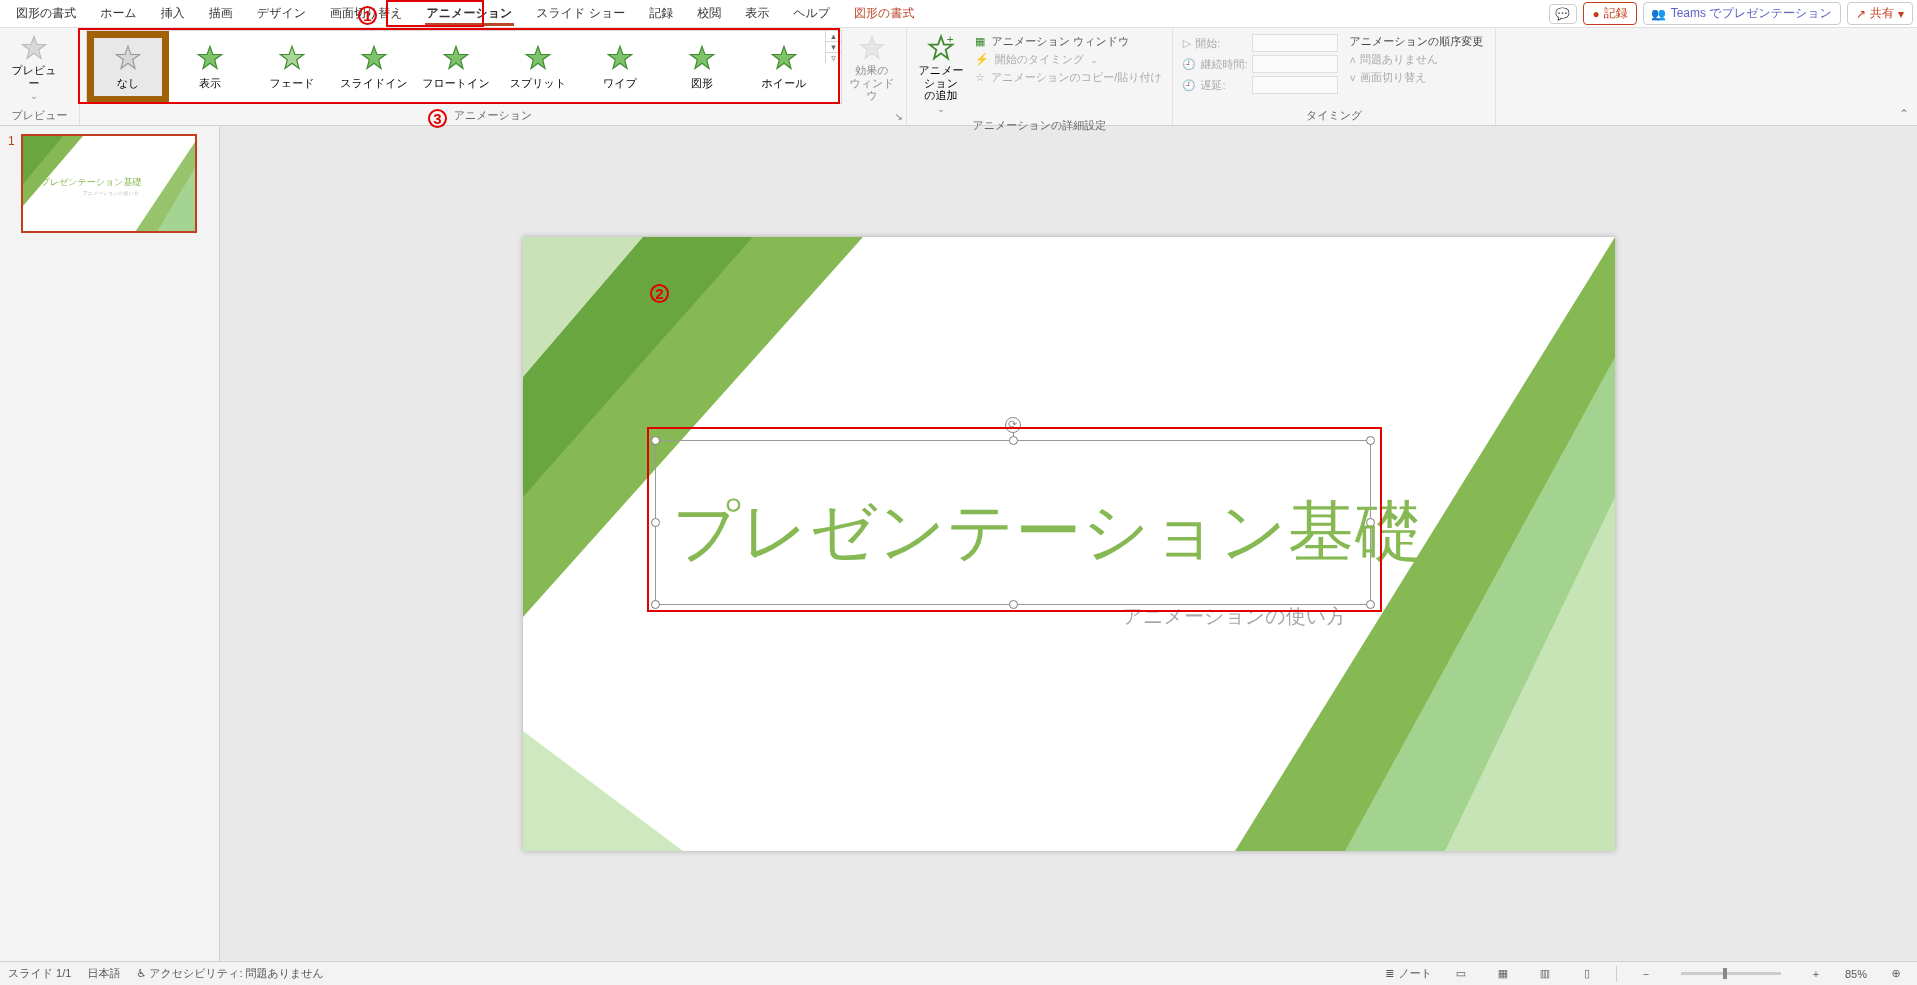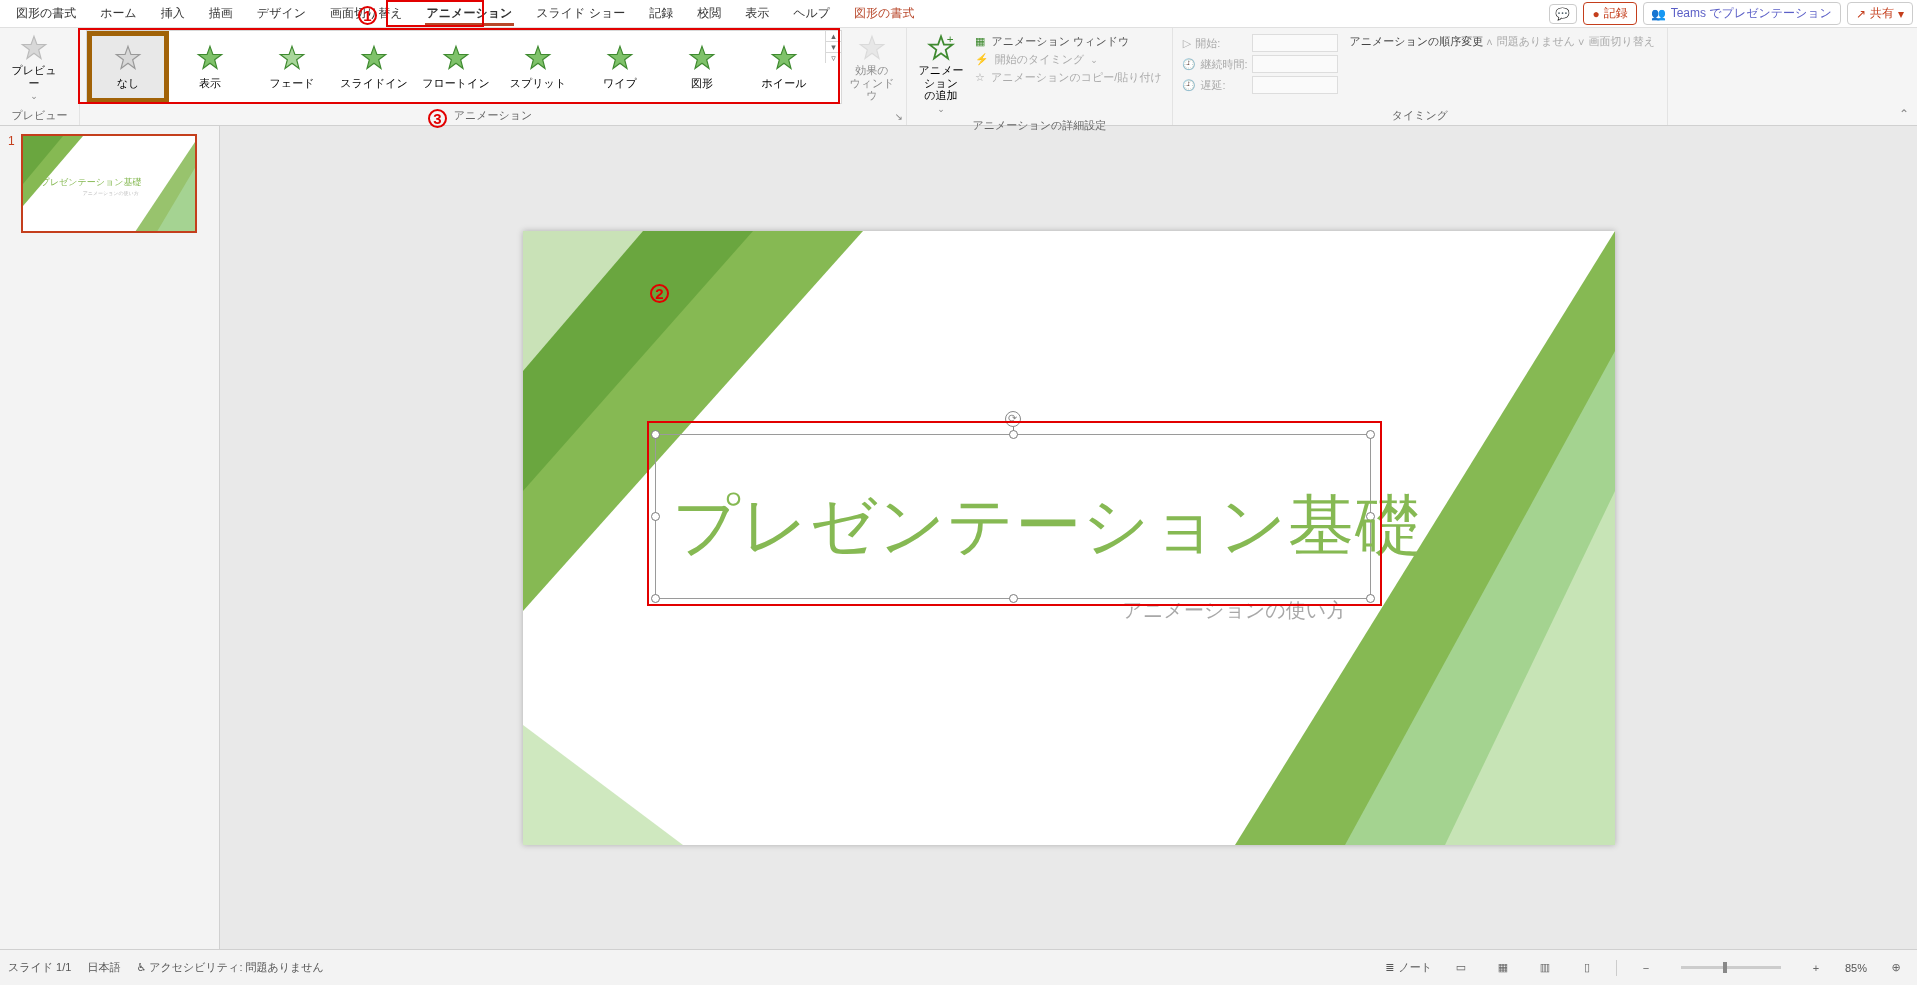--- a/index.html
+++ b/index.html
@@ -26,32 +26,32 @@
 
 .ribbon { display: flex; height: 98px; background: #f5f5f5; border-bottom: 1px solid #d0d0d0; position: relative; }
 .ribbon-group { display: flex; flex-direction: column; border-right: 1px solid #e3e3e3; padding: 2px 6px 0 6px; }
 .ribbon-group .body { flex: 1; display: flex; align-items: flex-start; gap: 2px; }
 .ribbon-group .label { text-align: center; font-size: 11px; color: #666; padding-bottom: 2px; }
 .big-btn { display: flex; flex-direction: column; align-items: center; justify-content: center; width: 56px; padding: 4px 2px; cursor: pointer; gap: 2px; }
 .big-btn .txt { font-size: 11px; text-align: center; line-height: 1.15; }
 .star { width: 28px; height: 28px; }
 .gallery { display: flex; align-items: flex-start; background: #fff; border: 1px solid #d8d8d8; position: relative; }
 .gallery-item { display: flex; flex-direction: column; align-items: center; justify-content: center; width: 82px; height: 72px; cursor: pointer; gap: 4px; }
-.gallery-item.selected { background: #e8e8e8; border: 5px solid #a16207; }
+.gallery-item.selected { background: #e8e8e8; border: 7px solid #a16207; }
 .gallery-item .gl { font-size: 11px; }
 .gallery-scroll { display: flex; flex-direction: column; width: 16px; border-left: 1px solid #d8d8d8; }
 .gallery-scroll div { flex: 1; display: flex; align-items: center; justify-content: center; font-size: 9px; border-bottom: 1px solid #d8d8d8; cursor: pointer; color: #666; }
 .gallery-scroll div:last-child { border-bottom: none; }
 .adv-col { display: flex; flex-direction: column; gap: 3px; padding: 4px 4px; font-size: 11px; color: #555; }
 .adv-row { display: flex; align-items: center; gap: 6px; cursor: pointer; }
 .adv-row.disabled { color: #aaa; }
 .timing-grid { display: grid; grid-template-columns: auto 86px; gap: 3px 4px; font-size: 11px; align-items: center; padding: 4px; }
 .timing-grid .lbl { color: #aaa; display:flex; align-items:center; gap:4px;}
 .timing-grid .inp { border: 1px solid #ddd; height: 18px; background: #fafafa; }
-.reorder { display:flex; flex-direction:row; gap:3px; padding:4px 6px; font-size:11px;}
+.reorder { display:flex; flex-direction:column; gap:3px; padding:4px 6px; font-size:11px;}
 .reorder .hdr{ color:#444; }
 .reorder .row{ color:#aaa; display:flex; align-items:center; gap:4px;}
 .launcher{ position:absolute; right:3px; bottom:3px; font-size:10px; color:#888; cursor:pointer;}
 .collapse-caret{ position:absolute; right:8px; bottom:4px; color:#888; cursor:pointer; font-size:12px;}
 
 
 .main { flex: 1; display: flex; background: #e9e9e9; min-height: 0; }
 .thumb-pane { width: 220px; background: #f3f3f3; border-right: 1px solid #d0d0d0; padding: 8px 8px; }
 .thumb-wrap { display: flex; gap: 6px; }
 .thumb-num { font-size: 12px; color: #c43e1c; }
@@ -59,21 +59,21 @@
 .slide-area { flex: 1; display: flex; align-items: center; justify-content: center; position: relative; overflow: hidden; }
 .slide { width: 1092px; height: 614px; background: #fff; box-shadow: 0 0 6px rgba(0,0,0,.25); position: relative; overflow: hidden; }
 .title-box { position: absolute; left: 132px; top: 203px; width: 716px; height: 165px; border: 1px solid #9a9a9a; }
 .title-text { position: absolute; left: 150px; top: 250px; font-size: 66px; color: #86b953; font-weight: 400; letter-spacing: 1px; }
 .subtitle-text { position: absolute; left: 600px; top: 366px; font-size: 20px; color: #a8a8a8; }
 .handle { position: absolute; width: 9px; height: 9px; background: #fff; border: 1px solid #7a7a7a; border-radius: 50%; }
 .rot-handle { position:absolute; left:50%; top:-24px; transform:translateX(-50%); width:16px; height:16px; border:1px solid #888; border-radius:50%; display:flex; align-items:center; justify-content:center; color:#888; font-size:11px; background:#fff;}
 .rot-stem{position:absolute; left:50%; top:-8px; width:1px; height:8px; background:#888;}
 
 
-.statusbar { height: 36px; background: #f3f3f3; border-top: 1px solid #d0d0d0; display: flex; align-items: center; padding: 0 8px; font-size: 11px; color: #555; gap: 16px; }
+.statusbar { height: 24px; background: #f3f3f3; border-top: 1px solid #d0d0d0; display: flex; align-items: center; padding: 0 8px; font-size: 11px; color: #555; gap: 16px; }
 .statusbar .spacer { flex: 1; }
 .view-btn { width: 26px; height: 18px; display: inline-flex; align-items: center; justify-content: center; cursor: pointer; color:#666; }
 .zoom-slider { width: 100px; height: 3px; background: #ccc; position: relative; margin: 0 6px; }
 .zoom-slider .knob { position: absolute; left: 42%; top: -4px; width: 4px; height: 11px; background: #888; }
 
 
 .tri { position:absolute; }
 svg { display:block; }
 </style>
 </head>

